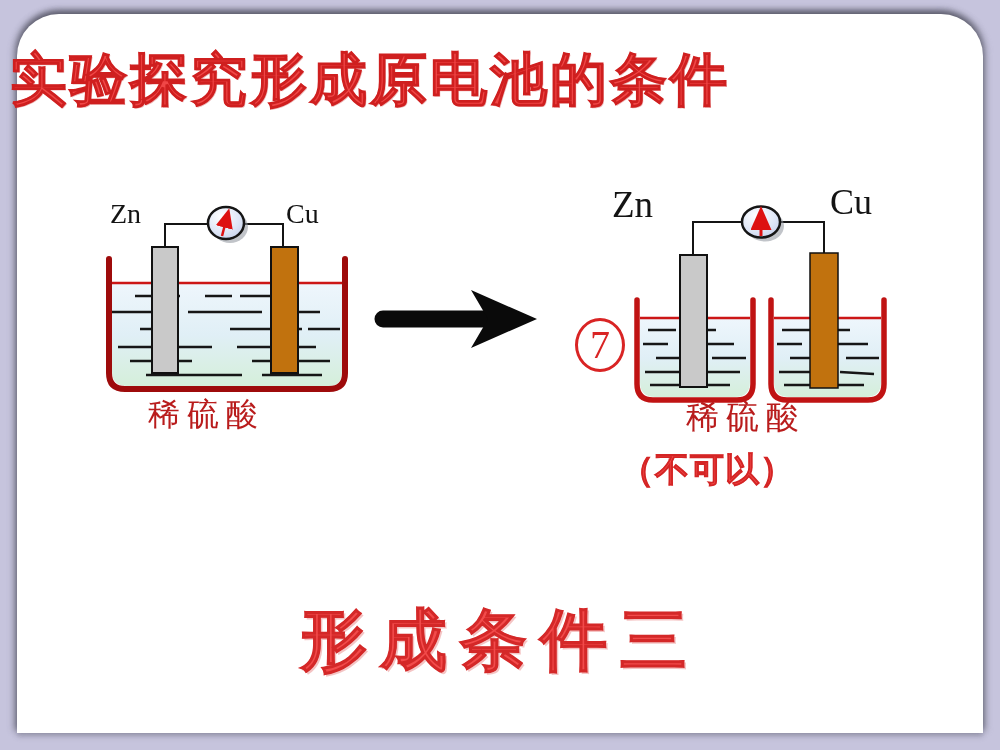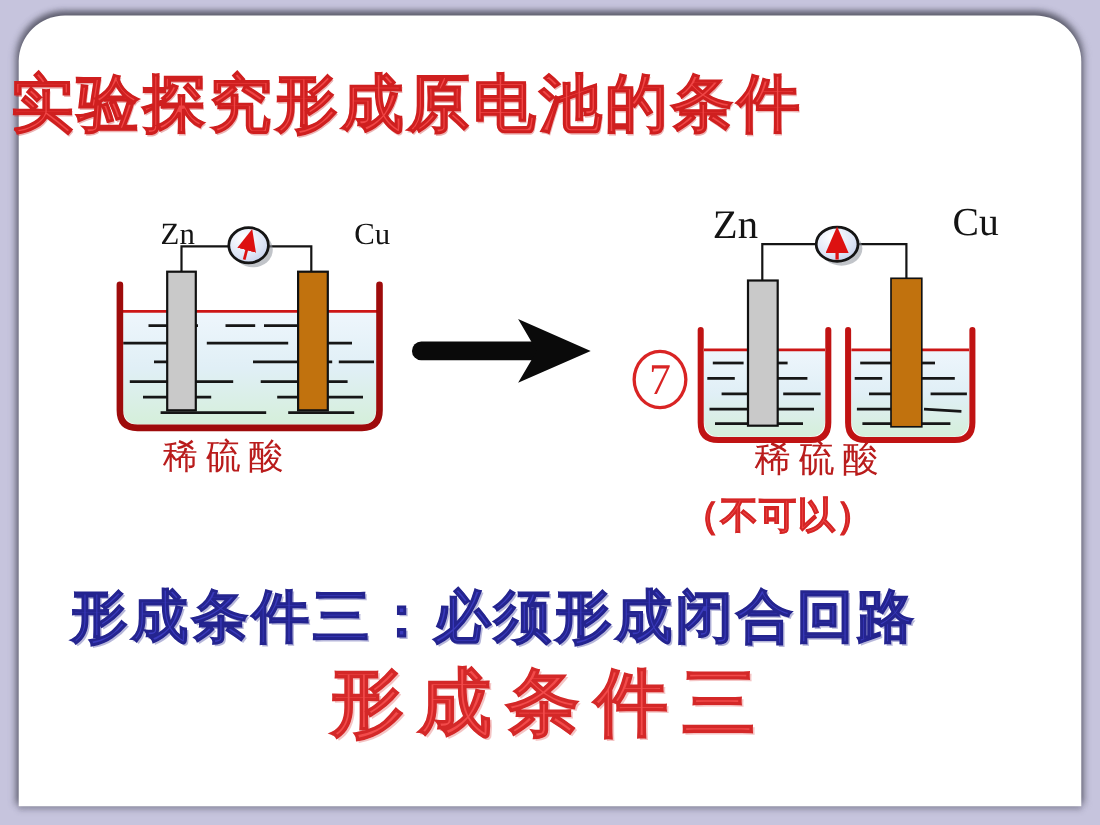--- a/index.html
+++ b/index.html
@@ -19,24 +19,23 @@
   }
   .art{position:absolute;left:0;top:0;width:1000px;height:750px;}
   .lbl{position:absolute;white-space:nowrap;line-height:1;}
   .title{
     left:10px;top:51px;
     font-family:"Liberation Serif", serif;
     font-size:57px;font-weight:bold;letter-spacing:3px;
     color:#f04747;
     -webkit-text-stroke:1px #cf1f1f;
     text-shadow:1px 1px 0 rgba(200,40,40,0.35);
-    margin-top:16px;
   }
   .electrode-label{
-    font-family:"Liberation Serif", serif;color:#141414;margin-left:36px;
+    font-family:"Liberation Serif", serif;color:#141414;
   }
   .zn-left{left:110px;top:200px;font-size:28px;}
   .cu-left{left:286px;top:200px;font-size:28px;}
   .zn-right{left:612px;top:186px;font-size:37px;}
   .cu-right{left:830px;top:184px;font-size:36px;}
   .solution{color:#b91c1c;font-family:"Liberation Sans", sans-serif;}
   .sol-left{left:148px;top:398px;font-size:32px;letter-spacing:7px;}
   .sol-right{left:686px;top:400px;font-size:33px;letter-spacing:7px;}
   .step-badge{
     position:absolute;left:575px;top:318px;width:44px;height:48px;
@@ -179,15 +178,14 @@
 
   <div class="lbl electrode-label zn-right">Zn</div>
   <div class="lbl electrode-label cu-right">Cu</div>
   <div class="lbl solution sol-right">稀硫酸</div>
 
   <div class="step-badge">
     <span>7</span>
   </div>
 
   <div class="lbl verdict">（不可以）</div>
-  <div class="lbl condition">形成条件三：必须形成闭合回路</div>
   <div class="lbl experiment">形成条件三</div>
 </div>
 
 </body></html>

